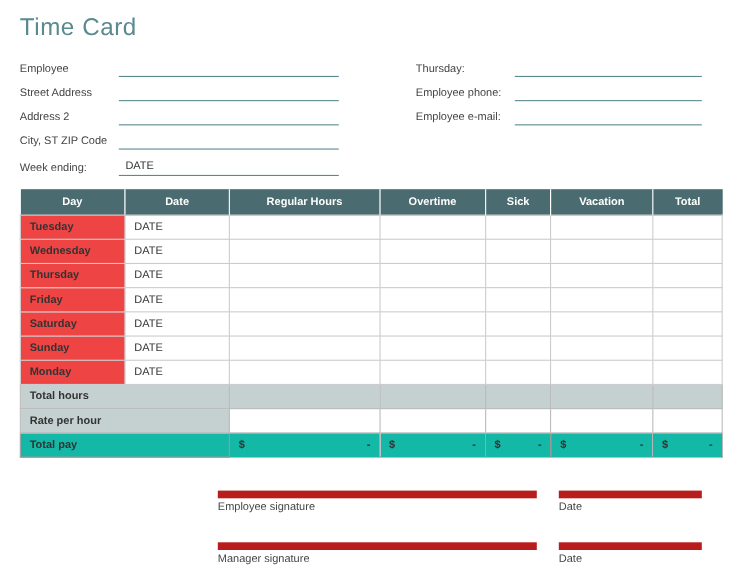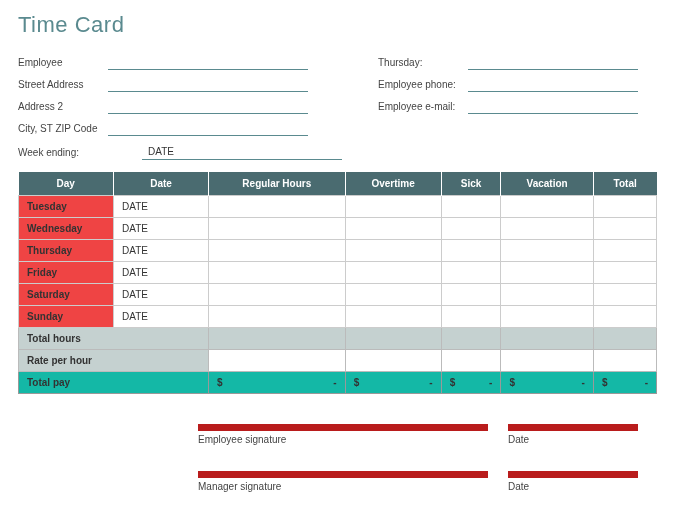--- a/index.html
+++ b/index.html
@@ -35,21 +35,20 @@
     color: #333;
     padding-left: 6px;
   }
   .gap { }
   .week-row {
     display: grid;
     grid-template-columns: 90px 200px;
     align-items: end;
     margin-top: 6px;
     margin-bottom: 12px;
-    gap: 34px;
   }
   table.timecard {
     width: 100%;
     border-collapse: collapse;
     font-size: 10px;
   }
   table.timecard th {
     background: #4a6b70;
     color: #fff;
     font-weight: bold;
@@ -212,20 +211,29 @@
       </tr>
       <tr>
         <td class="day-cell">Sunday</td>
         <td class="date-cell">DATE</td>
         <td></td>
         <td></td>
         <td></td>
         <td></td>
         <td></td>
       </tr>
+      <tr>
+        <td class="day-cell">Monday</td>
+        <td class="date-cell">DATE</td>
+        <td></td>
+        <td></td>
+        <td></td>
+        <td></td>
+        <td></td>
+      </tr>
     </tbody>
   <tbody>
     <tr class="section">
       <td colspan="2">Total hours</td>
       <td></td>
       <td></td>
       <td></td>
       <td></td>
       <td></td>
     </tr>

